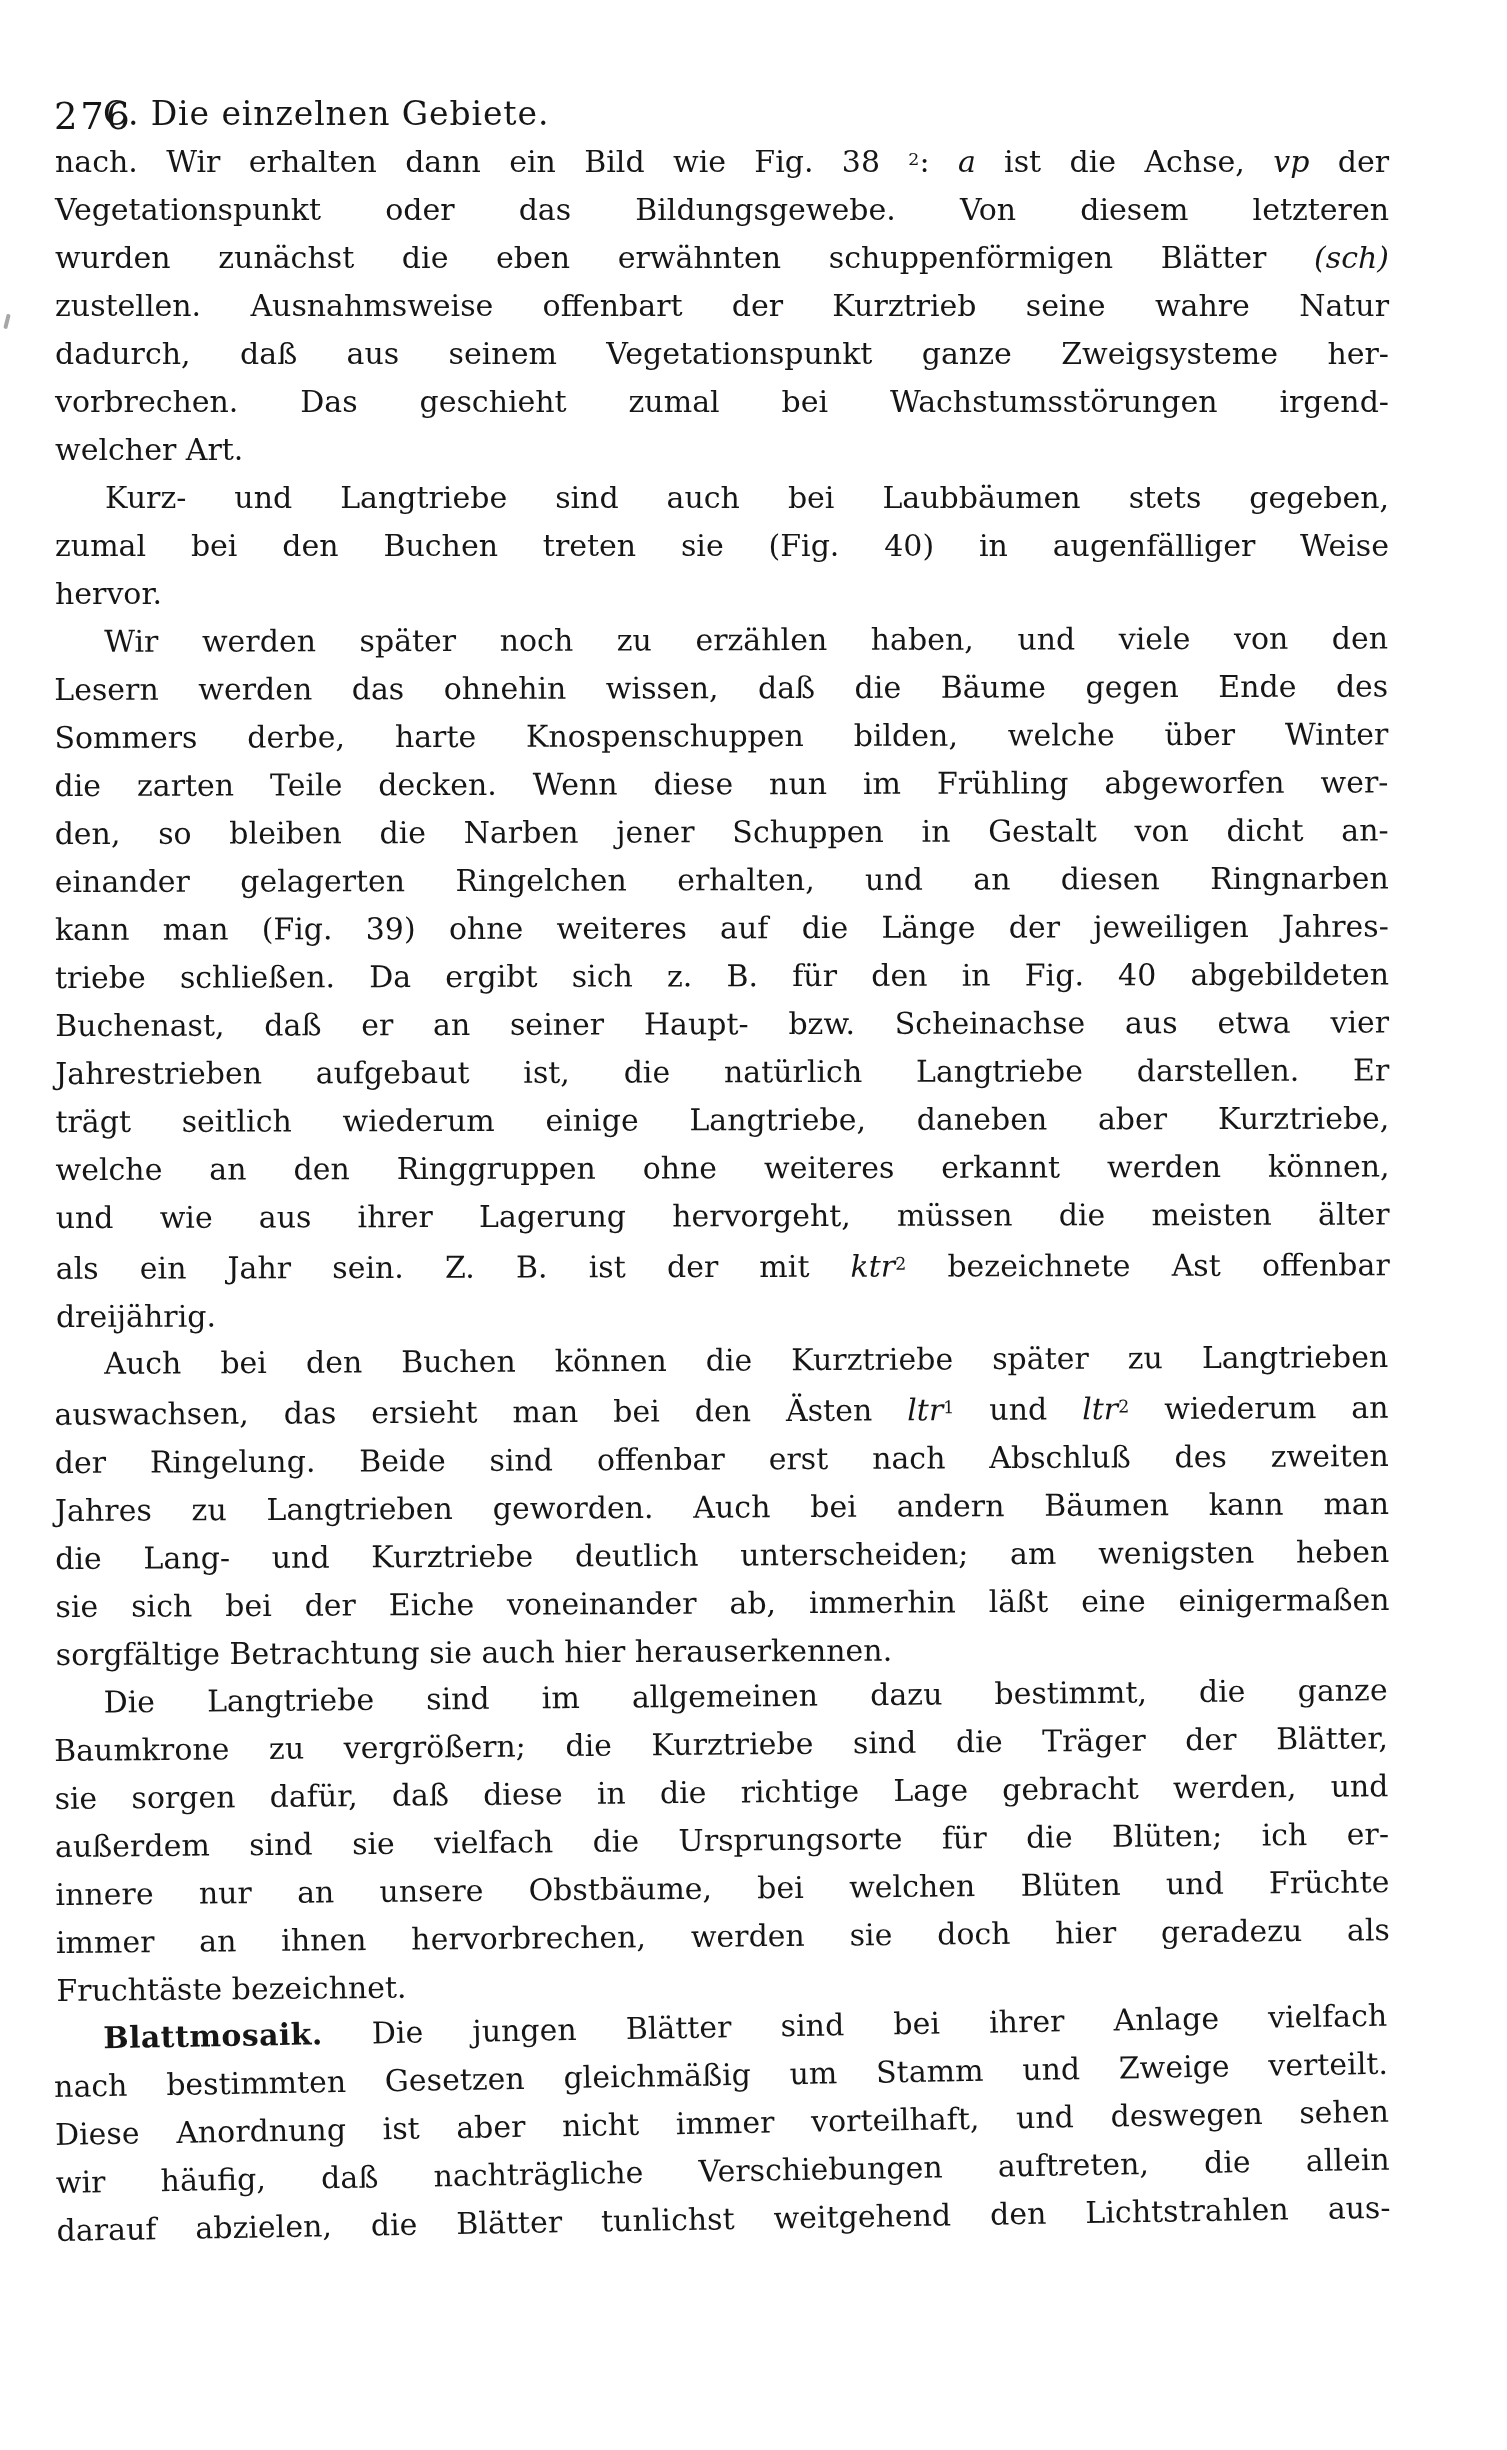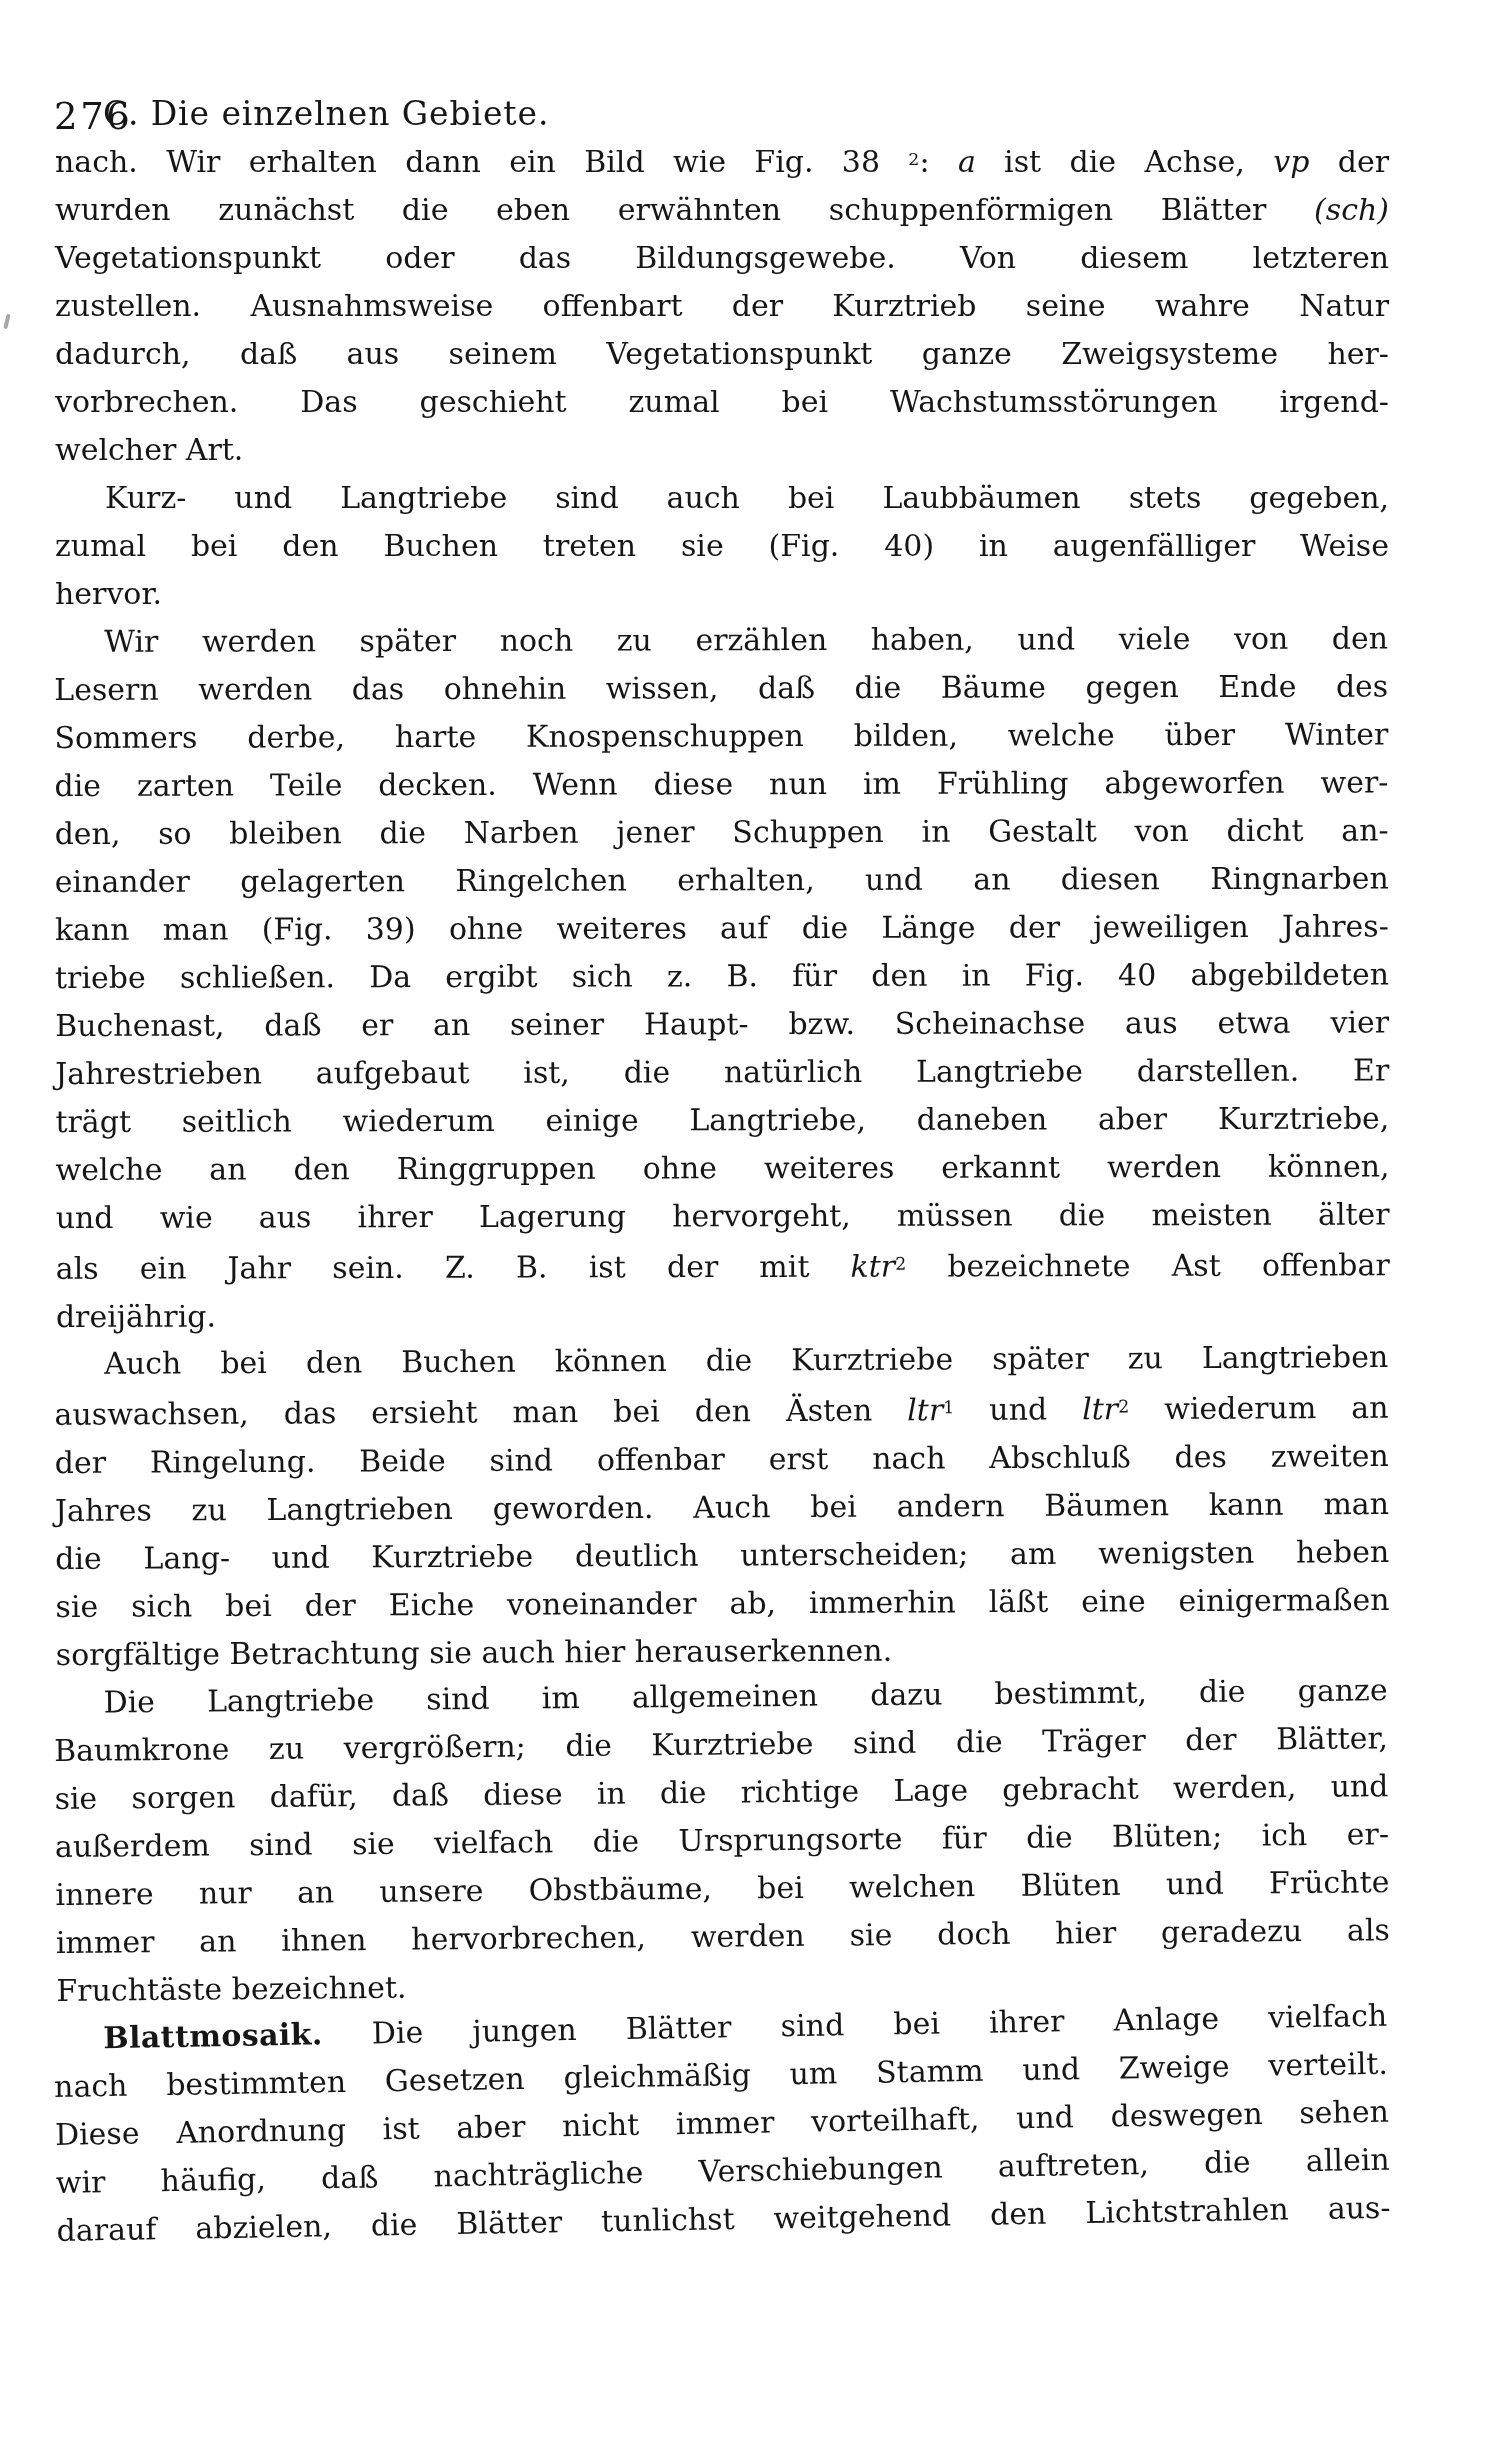--- a/index.html
+++ b/index.html
@@ -44,22 +44,22 @@
 <div class="page">
 
   <div class="pagenum">276</div>
   <div class="runhead">C. Die einzelnen Gebiete.</div>
   <div class="speckle"></div>
 
   <div class="bodytext">
 
     <div class="para p0">
       <div class="line">nach.  Wir erhalten dann ein Bild wie Fig. 38 <span class="n">2</span>: <i>a</i> ist die Achse, <i>vp</i> der</div>
+      <div class="line">Vegetationspunkt oder das Bildungsgewebe.  Von diesem letzteren</div>
       <div class="line">wurden zunächst die eben erwähnten schuppenförmigen Blätter <i>(sch)</i></div>
-      <div class="line">Vegetationspunkt oder das Bildungsgewebe.  Von diesem letzteren</div>
       <div class="line">zustellen.  Ausnahmsweise offenbart der Kurztrieb seine wahre Natur</div>
       <div class="line">dadurch, daß aus seinem Vegetationspunkt ganze Zweigsysteme her-</div>
       <div class="line">vorbrechen.  Das geschieht zumal bei Wachstumsstörungen irgend-</div>
       <div class="line last">welcher Art.</div>
     </div>
 
     <div class="para p1">
       <div class="line indent">Kurz- und Langtriebe sind auch bei Laubbäumen stets gegeben,</div>
       <div class="line">zumal bei den Buchen treten sie (Fig. 40) in augenfälliger Weise</div>
       <div class="line last">hervor.</div>

